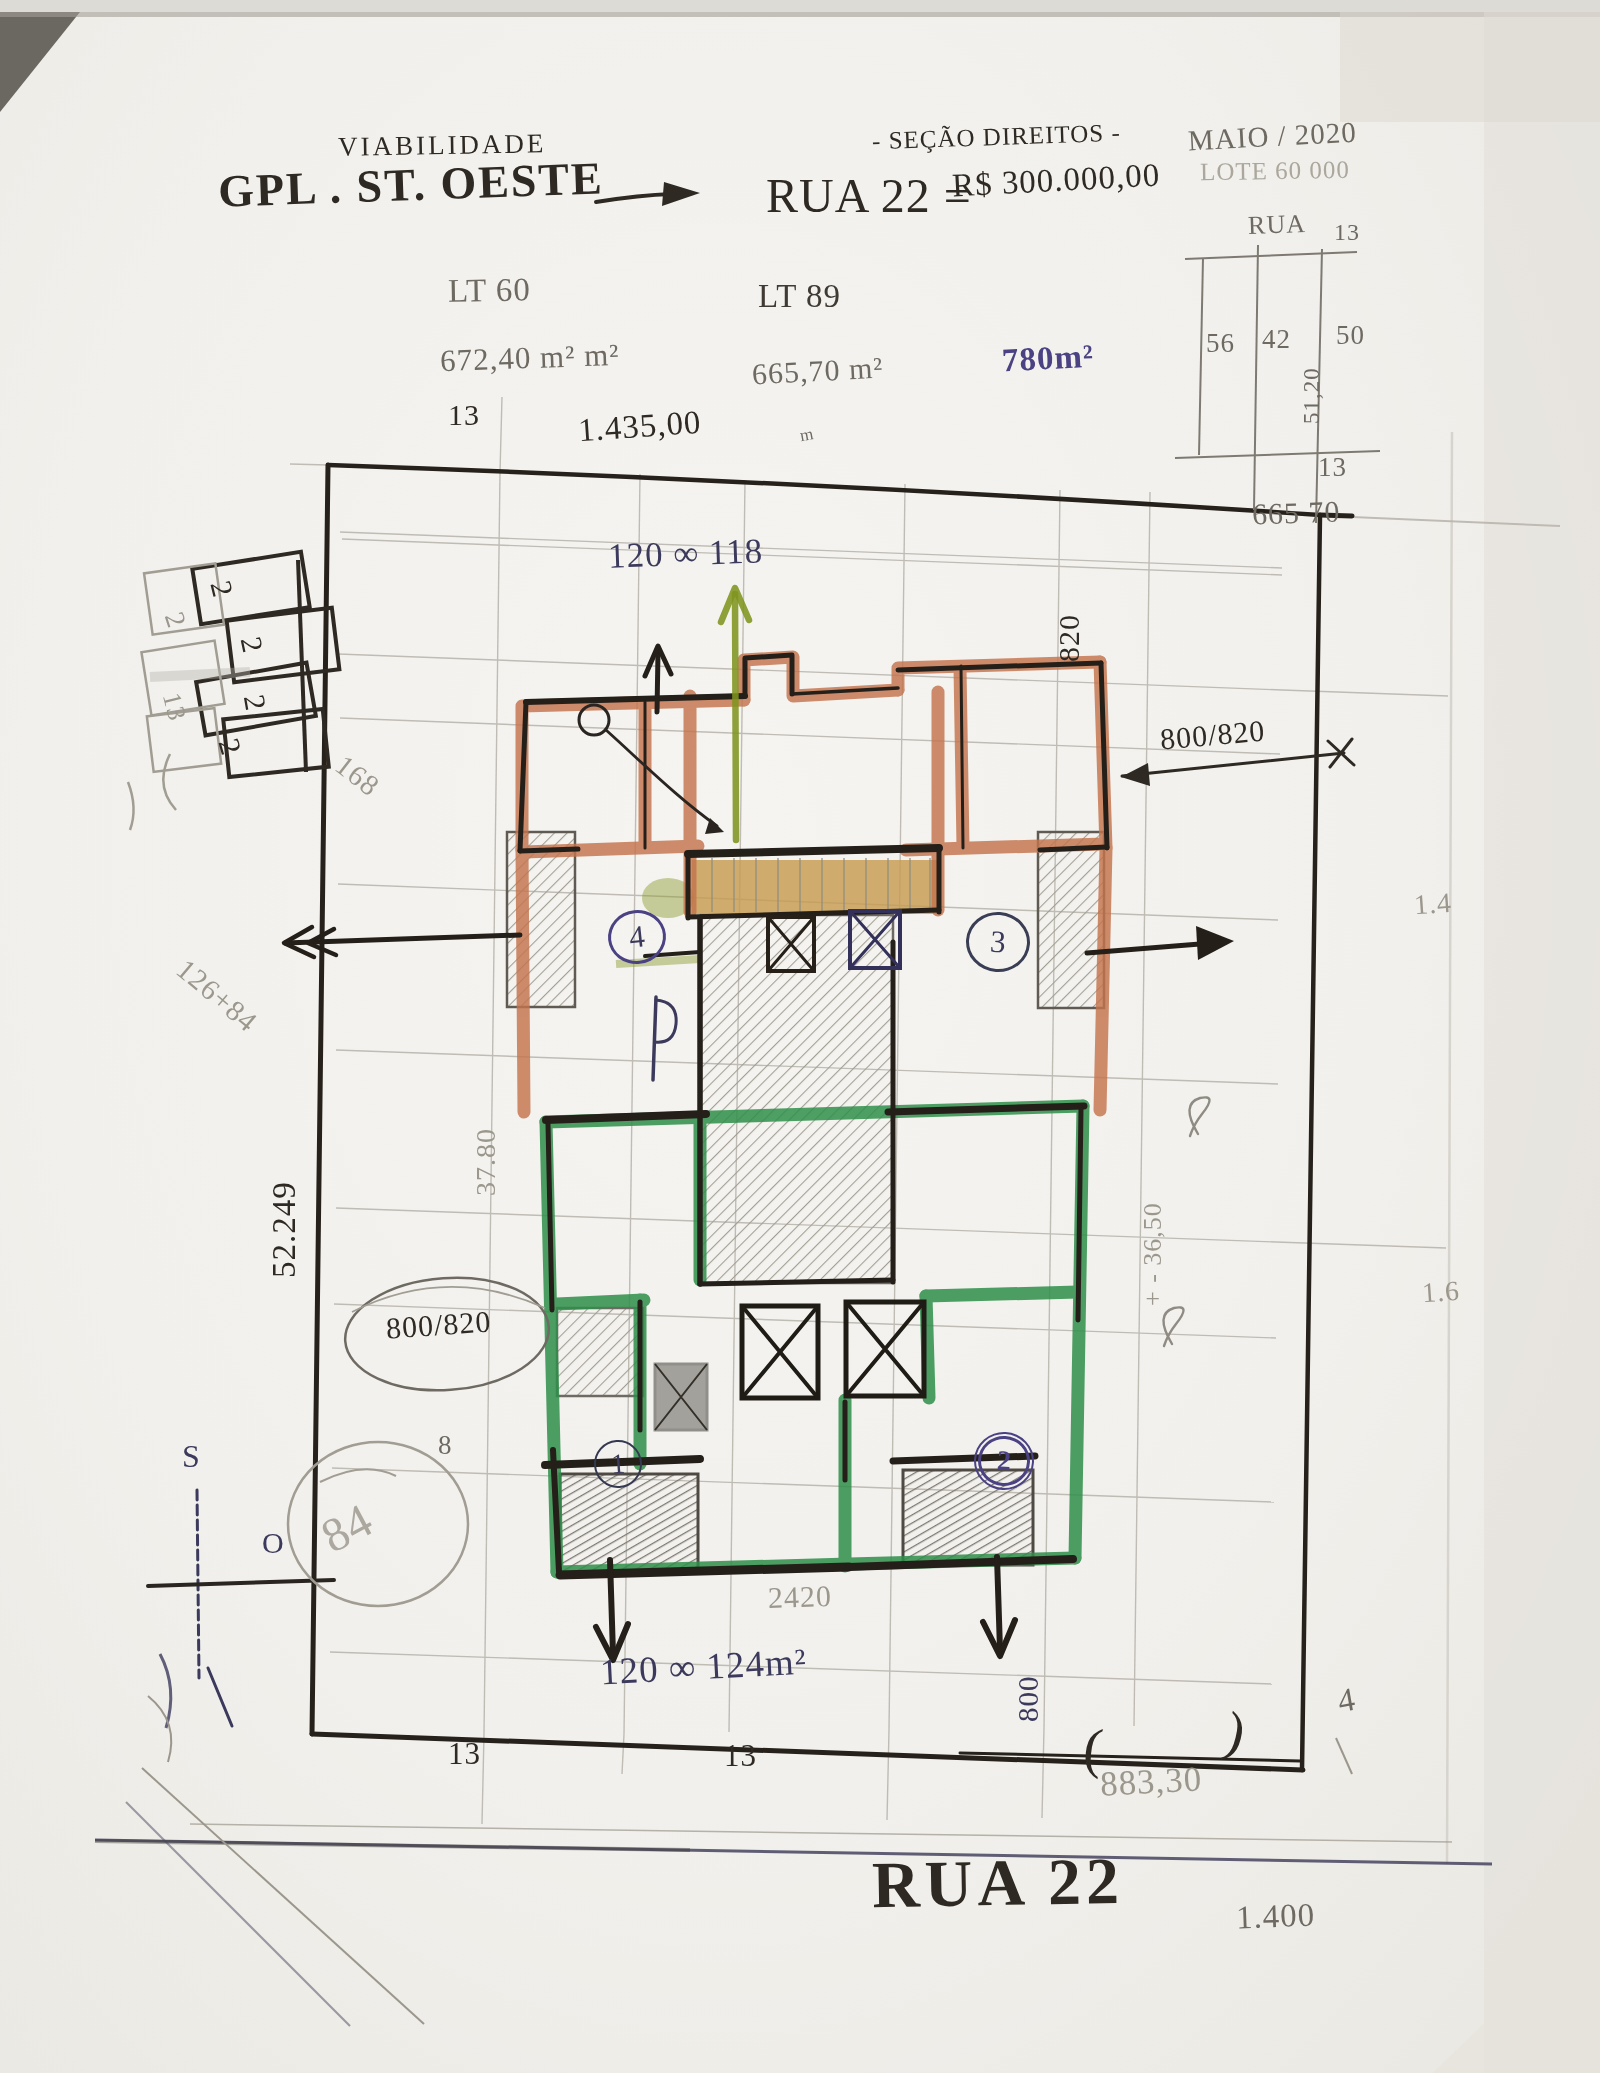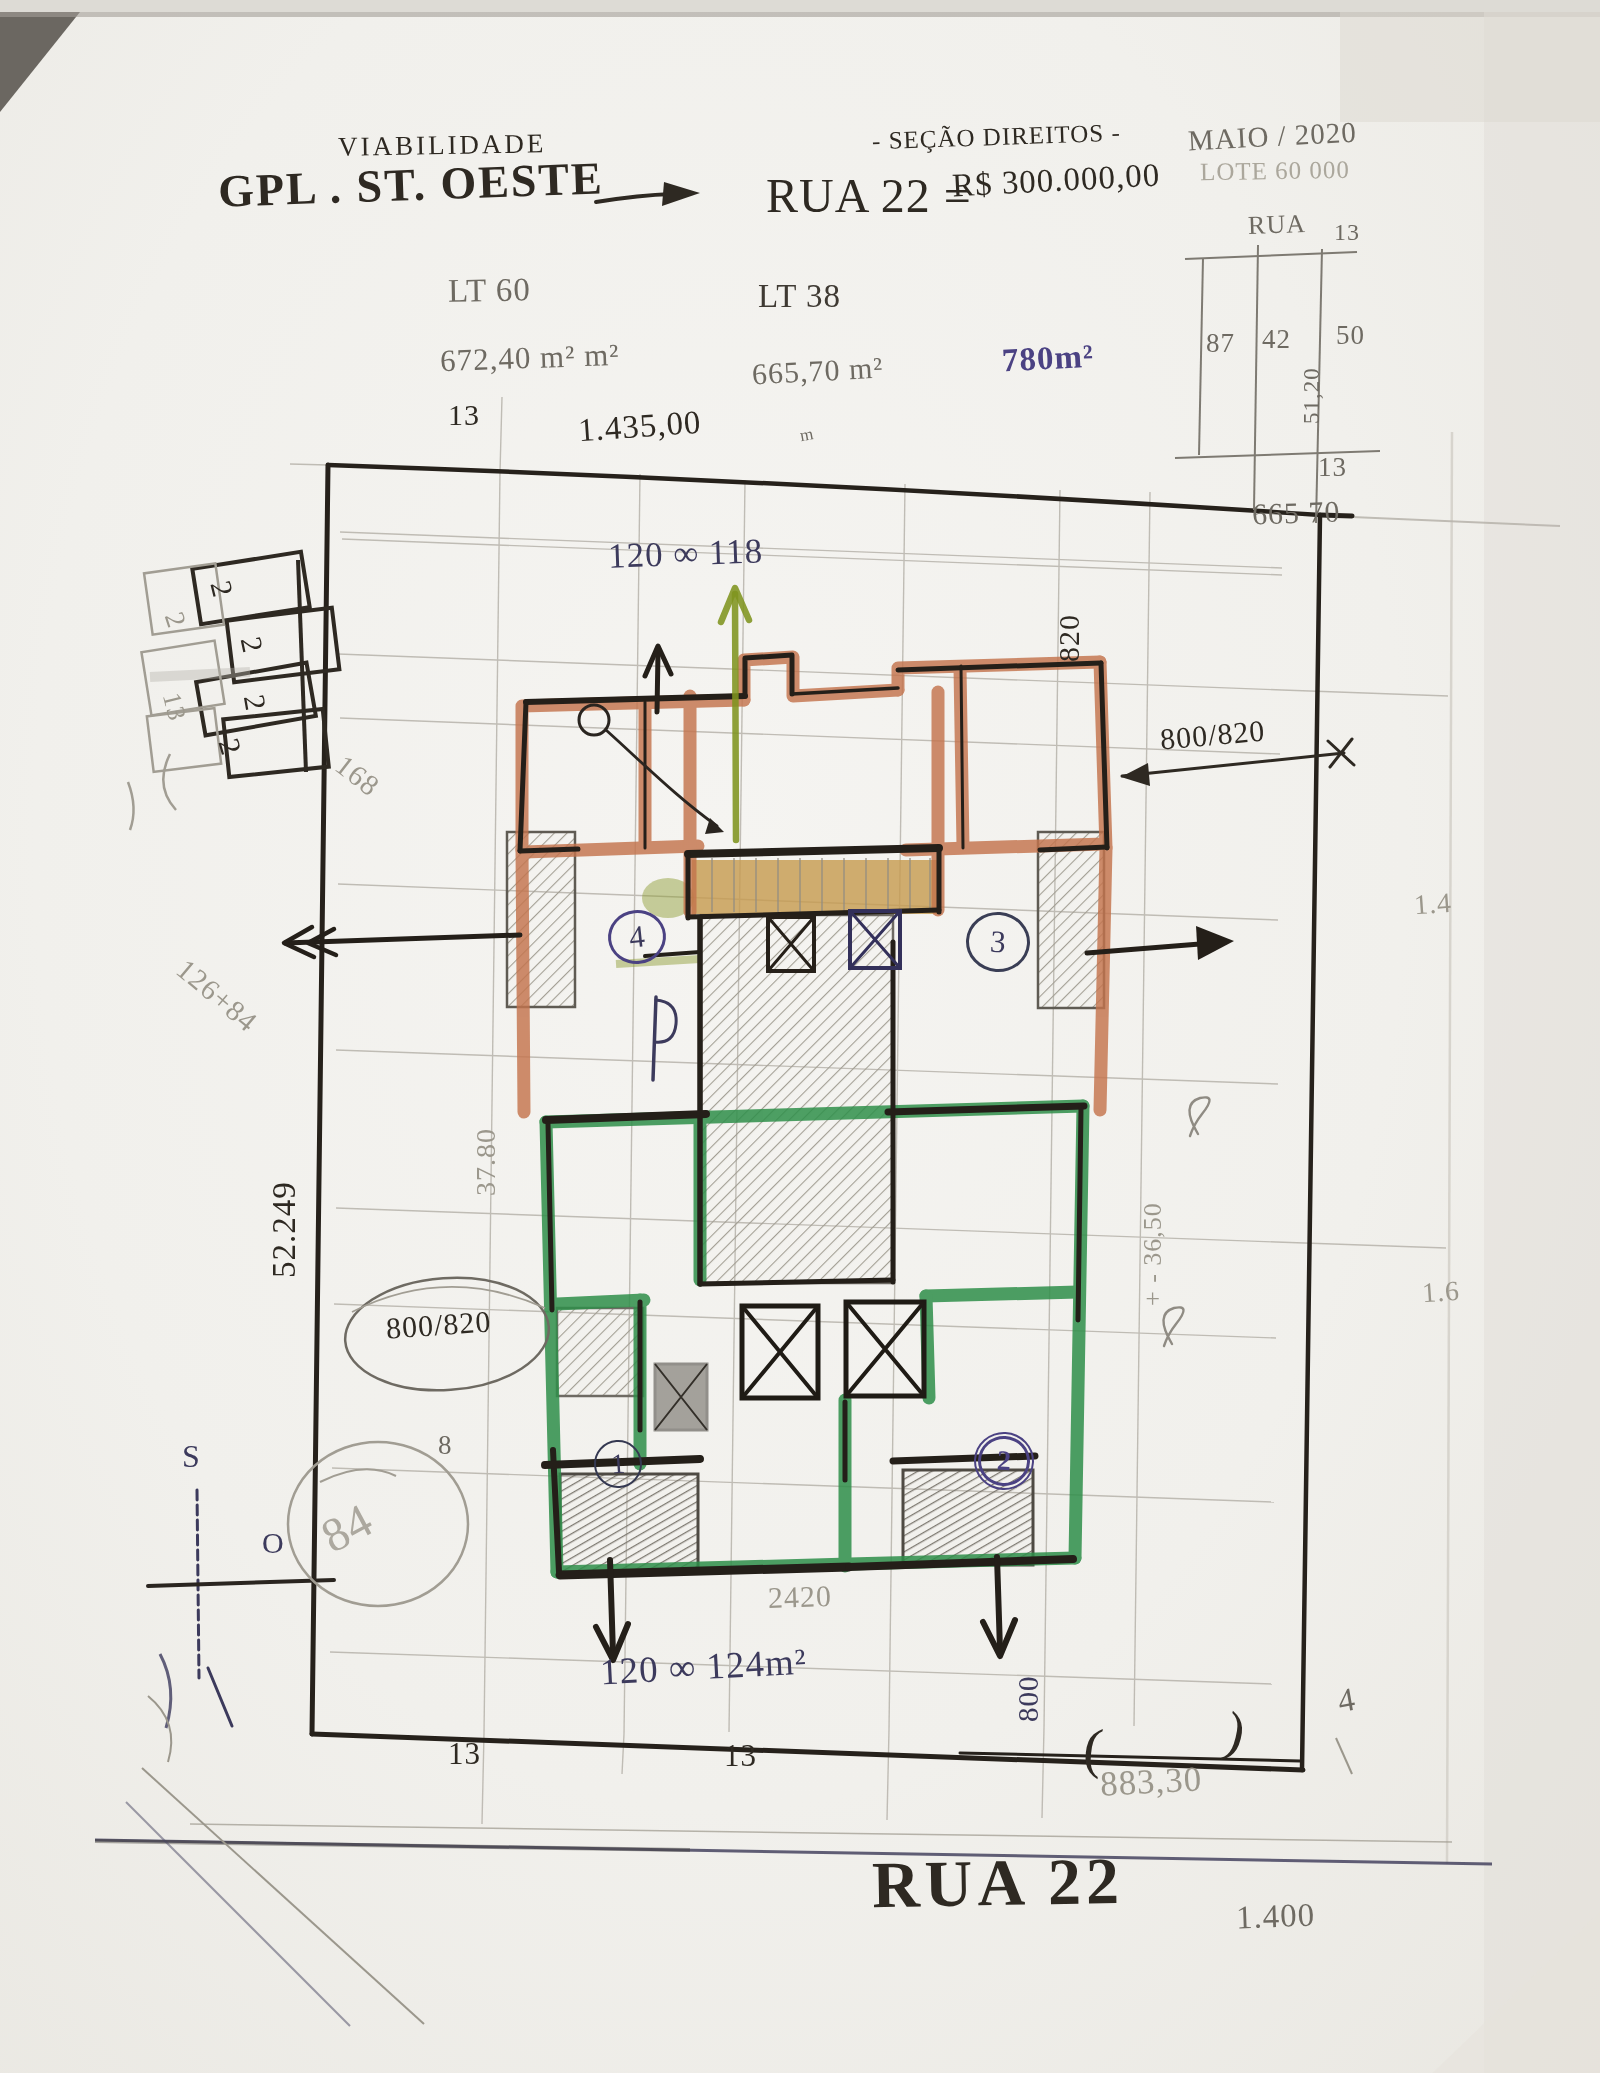--- a/index.html
+++ b/index.html
@@ -259,27 +259,27 @@
 <div class="lbl ink" style="left:338px;top:120px;font-size:27px;letter-spacing:3px;transform:rotate(-1deg);">VIABILIDADE</div>
 <div class="lbl ink" style="left:218px;top:150px;font-size:46px;font-weight:bold;letter-spacing:2px;transform:rotate(-2deg);">GPL . ST. OESTE</div>
 <div class="lbl ink" style="left:872px;top:112px;font-size:25px;transform:rotate(-2deg);">- SEÇÃO DIREITOS -</div>
 <div class="lbl ink" style="left:766px;top:160px;font-size:48px;">RUA 22 =</div>
 <div class="lbl ink" style="left:952px;top:152px;font-size:33px;transform:rotate(-3deg);">R$ 300.000,00</div>
 <div class="lbl pencil-dark" style="left:1188px;top:110px;font-size:29px;transform:rotate(-3deg);">MAIO / 2020</div>
 <div class="lbl faint" style="left:1200px;top:146px;font-size:25px;transform:rotate(-1deg);">LOTE 60 000</div>
 
 <div class="lbl pencil-dark" style="left:448px;top:262px;font-size:33px;transform:rotate(-1deg);">LT 60</div>
 <div class="lbl pencil-dark" style="left:440px;top:330px;font-size:31px;transform:rotate(-2deg);">672,40 m² m²</div>
-<div class="lbl ink-soft" style="left:758px;top:268px;font-size:33px;">LT 38</div>
+<div class="lbl ink-soft" style="left:758px;top:268px;font-size:33px;">LT 89</div>
 <div class="lbl pencil-dark" style="left:752px;top:344px;font-size:30px;transform:rotate(-3deg);">665,70 m²</div>
 <div class="lbl purple" style="left:1002px;top:330px;font-size:33px;transform:rotate(-3deg);">780m²</div>
 
 <div class="lbl pencil-dark" style="left:1248px;top:200px;font-size:26px;transform:rotate(-2deg);">RUA</div>
 <div class="lbl pencil-dark" style="left:1334px;top:208px;font-size:24px;">13</div>
-<div class="lbl pencil-dark" style="left:1206px;top:318px;font-size:27px;">87</div>
+<div class="lbl pencil-dark" style="left:1206px;top:318px;font-size:27px;">56</div>
 <div class="lbl pencil-dark" style="left:1262px;top:314px;font-size:27px;">42</div>
 <div class="lbl pencil-dark" style="left:1336px;top:310px;font-size:27px;">50</div>
 <div class="lbl pencil-dark vert" style="left:1300px;top:412px;font-size:23px;transform:rotate(-90deg);">51,20</div>
 <div class="lbl pencil-dark" style="left:1318px;top:442px;font-size:27px;">13</div>
 <div class="lbl pencil-dark" style="left:1252px;top:486px;font-size:30px;transform:rotate(-2deg);">665 70</div>
 
 <div class="lbl ink" style="left:448px;top:388px;font-size:30px;">13</div>
 <div class="lbl ink" style="left:578px;top:398px;font-size:33px;transform:rotate(-4deg);">1.435,00</div>
 <div class="lbl pencil-dark" style="left:800px;top:414px;font-size:17px;transform:rotate(-10deg);">m</div>
 <div class="lbl blue" style="left:608px;top:524px;font-size:35px;transform:rotate(-2deg);">120 ∞ 118</div>

